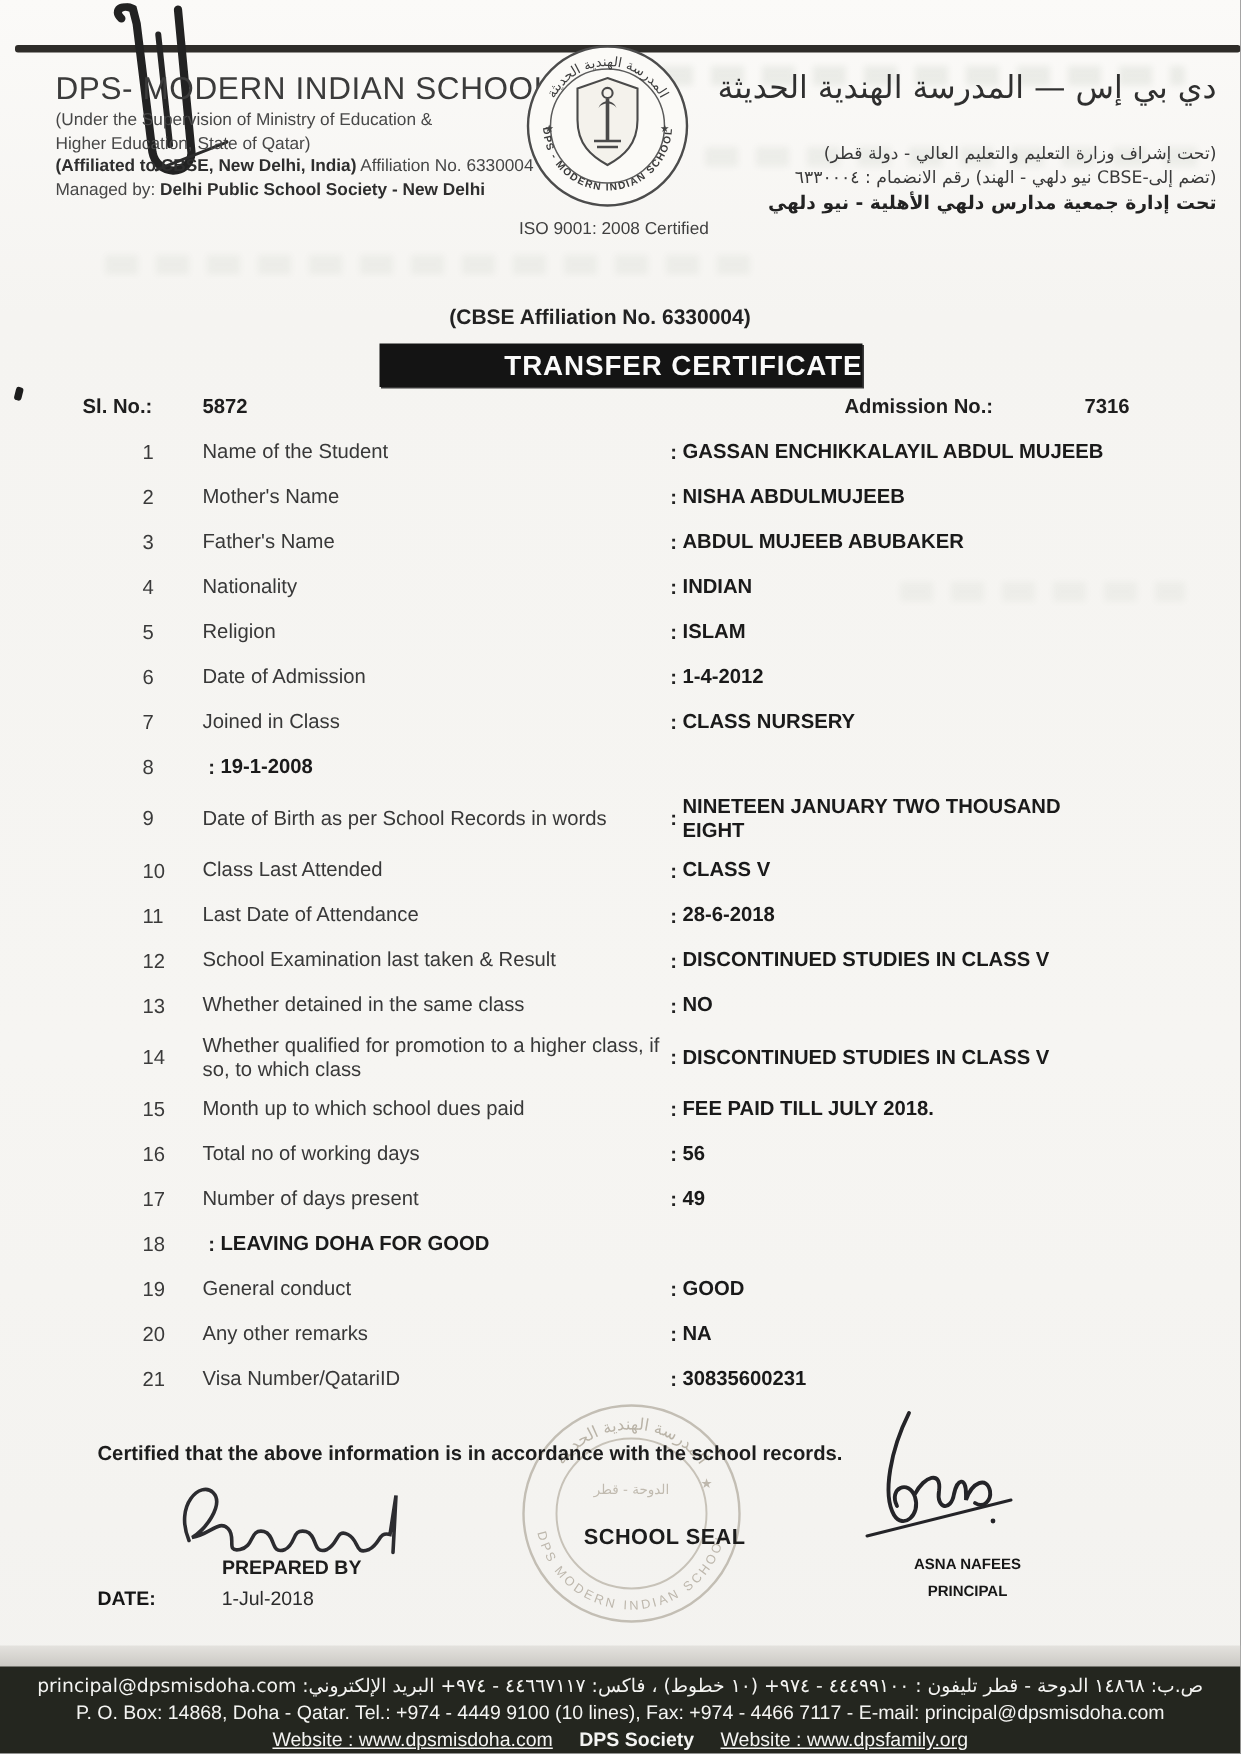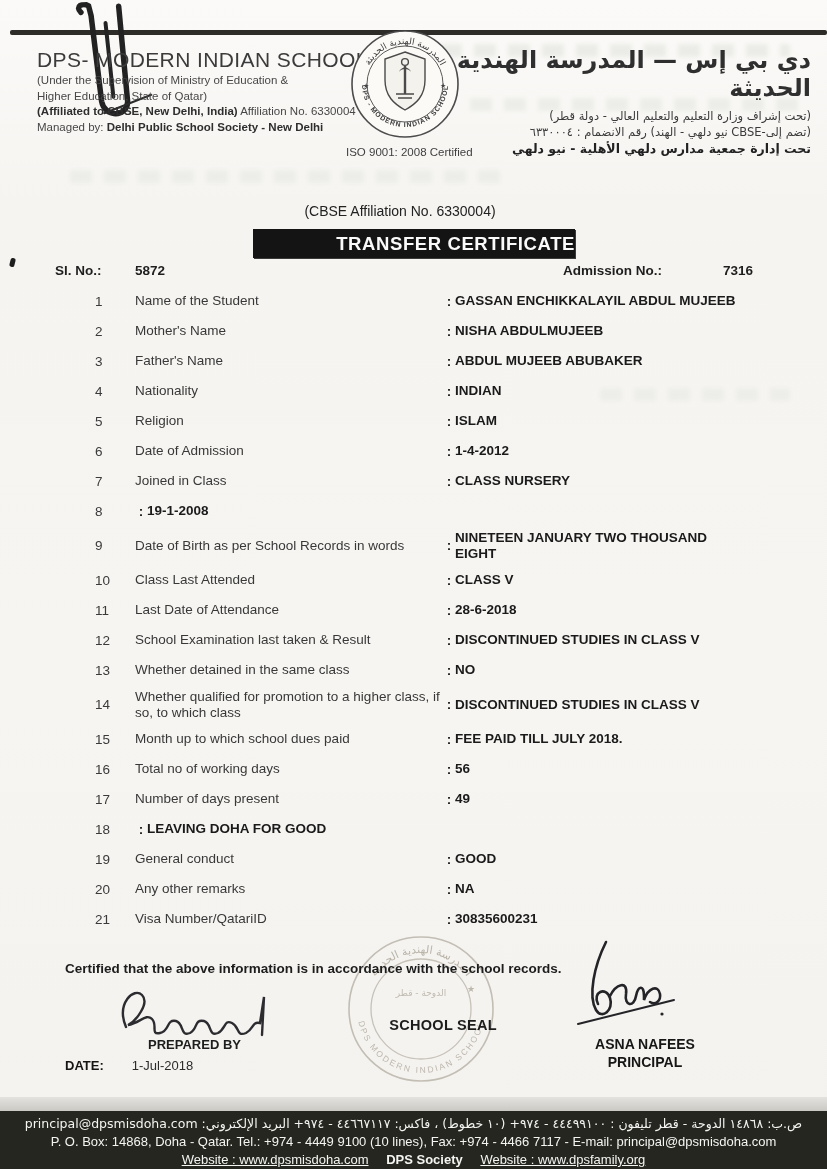--- a/index.html
+++ b/index.html
@@ -12,47 +12,47 @@
   .speck{left:10px;top:258px;width:5px;height:9px;background:#1d1d1d;border-radius:2px;transform:rotate(14deg);}
   .ghost{filter:blur(2px);opacity:.09;background:repeating-linear-gradient(90deg,#5d7257 0 22px,transparent 22px 34px);height:13px;border-radius:2px;}
   
   .hleft{left:37px;top:48px;width:305px;}
   .school-name{font-size:21px;letter-spacing:.4px;color:#3b3b3b;font-weight:500;white-space:nowrap;}
   .hsub{font-size:11.5px;color:#474747;line-height:14.5px;margin-top:1px;white-space:nowrap;}
   .hsub b{color:#2e2e2e;}
   .logo-wrap{left:346px;top:28px;width:118px;text-align:center;}
   .iso{font-size:11.5px;color:#3f3f3f;margin-top:2px;white-space:nowrap;}
   .hright{right:16px;top:46px;width:360px;text-align:right;direction:rtl;font-family:"DejaVu Sans",sans-serif;}
-  .ar-title{font-size:24px;font-weight:bold;color:#2f2f2f;margin-bottom:6px;}
+  .ar-title{font-size:21px;font-weight:normal;color:#2f2f2f;margin-bottom:24px;}
   .ar-sub{font-size:11.5px;color:#3a3a3a;line-height:16px;}
   .ar-sub-b{font-size:12.5px;font-weight:bold;color:#222;line-height:17px;}
   
-  .affil{left:0;top:203px;width:800px;text-align:center;font-size:14px;font-weight:normal;color:#222;}
+  .affil{left:0;top:203px;width:800px;text-align:center;font-size:14px;font-weight:bold;color:#222;}
   .tcband{left:253px;top:229px;width:322px;height:29px;background:#141414;color:#fafafa;
           display:flex;align-items:center;justify-content:flex-end;font-size:18.5px;font-weight:bold;letter-spacing:.6px;
           box-shadow:1px 1px 0 #3a3a3a;}
   
   .serial{left:0;top:263px;width:816px;height:20px;font-size:13.5px;font-weight:bold;color:#1e1e1e;}
   .sl-l{position:absolute;left:55px;} .sl-v{position:absolute;left:135px;}
   .ad-l{position:absolute;left:563px;} .ad-v{position:absolute;left:723px;}
   
   .fields{left:58px;top:286px;width:715px;display:flex;flex-direction:column;}
   .row{display:flex;align-items:center;height:30px;}
   .row.tall{height:39px;}
   .no{width:40px;padding-left:37px;font-size:13.5px;color:#3a3a3a;flex:0 0 auto;}
   .lbl{width:308px;font-size:13.5px;color:#383838;line-height:15.5px;flex:0 0 auto;}
   .colon{width:12px;text-align:center;font-size:13.5px;font-weight:bold;color:#222;flex:0 0 auto;}
   .val{width:305px;font-size:13.5px;font-weight:bold;color:#1a1a1a;line-height:16px;}
   
   .certified{left:65px;top:961px;font-size:13.5px;font-weight:bold;color:#1d1d1d;}
   .prepared{left:148px;top:1037px;font-size:13px;font-weight:bold;color:#1d1d1d;}
   .daterow{left:65px;top:1058px;font-size:13px;color:#2b2b2b;}
-  .daterow b{margin-right:28px;color:#151515;}
+  .daterow b{margin-right:44px;color:#151515;}
   .sealword{left:347px;top:1017px;width:150px;text-align:right;font-size:14.5px;font-weight:bold;color:#1c1c1c;letter-spacing:.3px;}
-  .pname{left:575px;top:1035px;width:140px;text-align:center;font-size:14px;font-weight:bold;color:#161616;line-height:18px;}
+  .pname{left:575px;top:1035px;width:140px;text-align:center;font-size:10px;font-weight:bold;color:#161616;line-height:18px;}
   
   .fstrip{left:0;top:1097px;width:827px;height:15px;background:linear-gradient(180deg,#e4e2de,#c9c7c2);}
   .fband{left:0;top:1111px;width:827px;height:58px;background:#24261f;color:#f4f4f2;text-align:center;}
   .f-ar{font-size:12.5px;line-height:19px;margin-top:3px;direction:rtl;font-family:"DejaVu Sans",sans-serif;}
   .f-en{font-size:13px;line-height:18px;}
   .f-web{font-size:13px;line-height:18px;}
   .f-web .u{text-decoration:underline;}
   .f-web .mid{margin:0 14px;font-weight:bold;}
 </style>
 </head>

